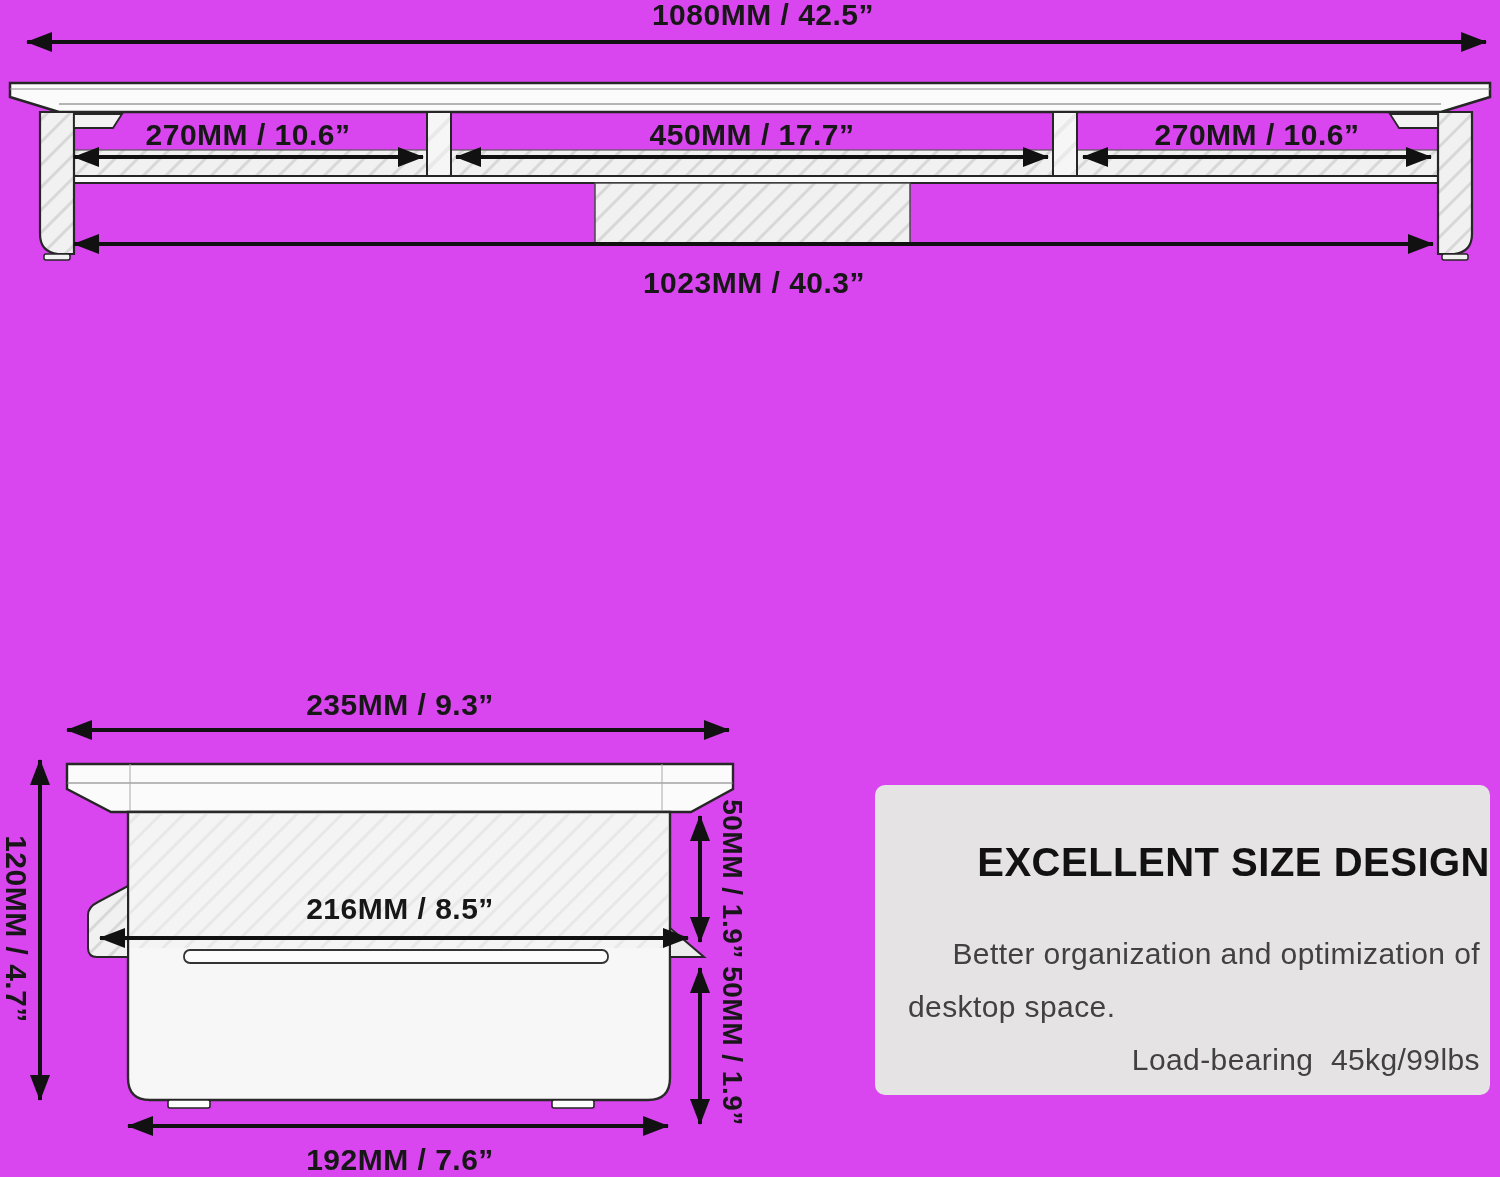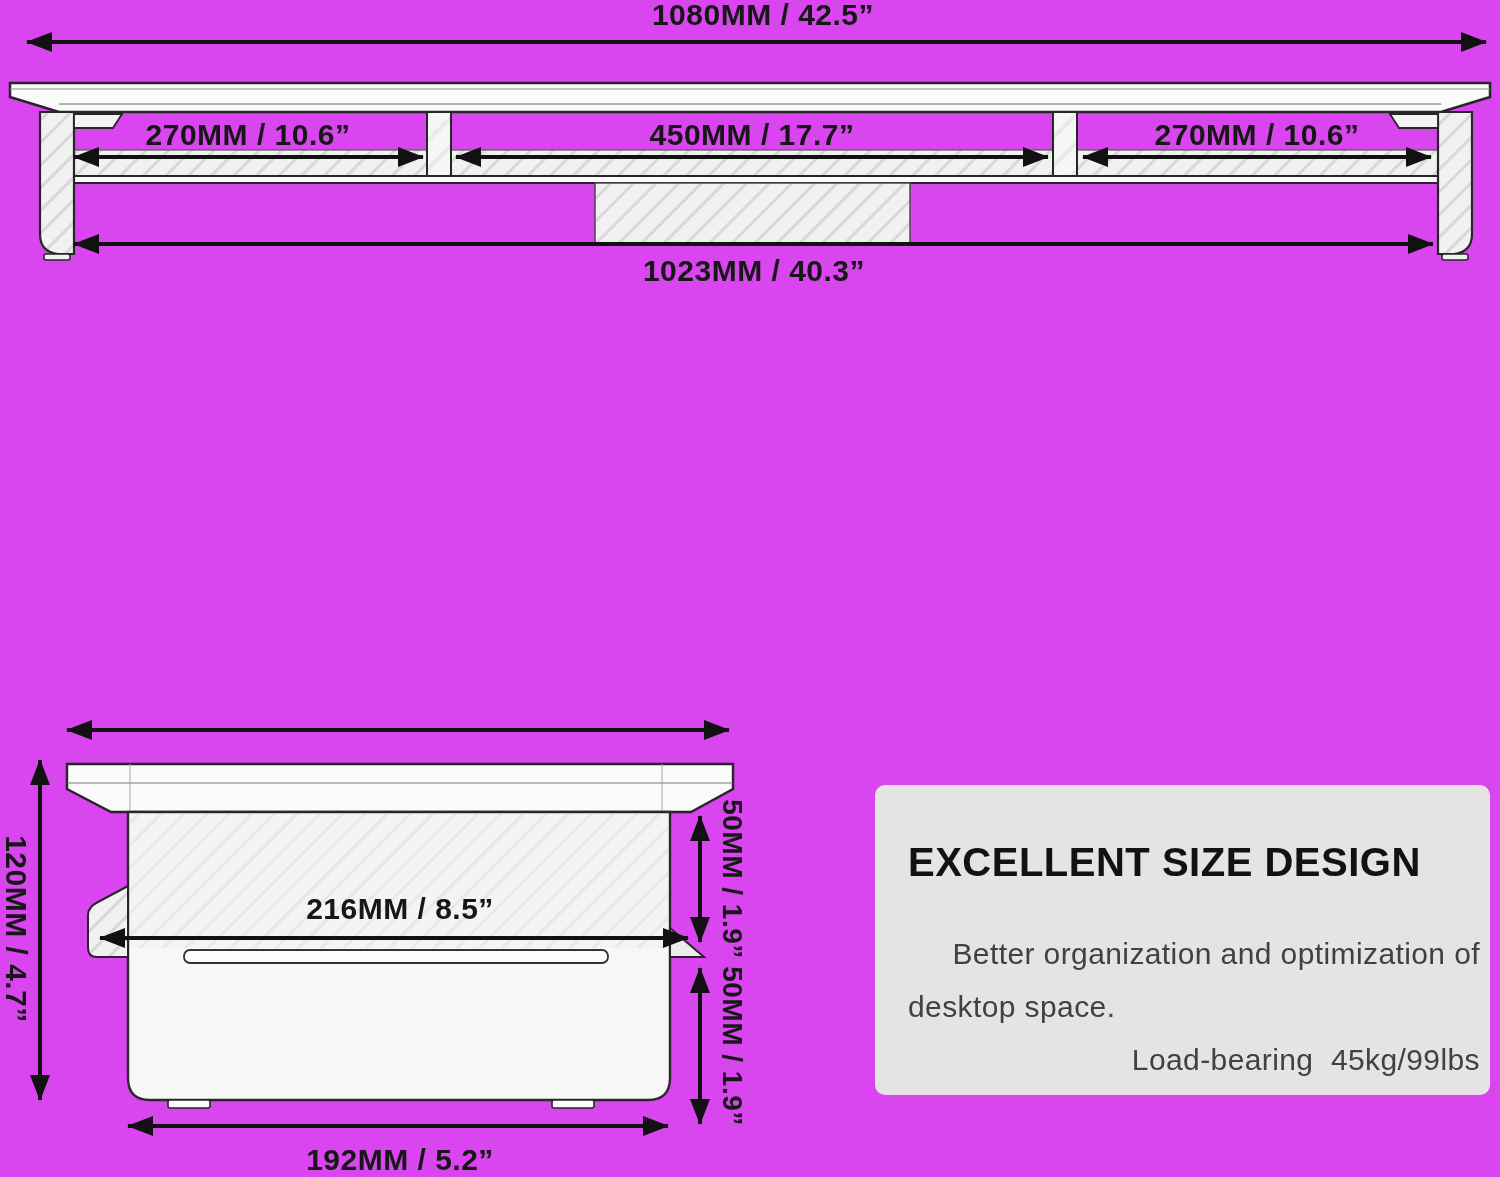--- a/index.html
+++ b/index.html
@@ -6,21 +6,21 @@
   #stage{position:relative;width:1500px;height:1177px;background:#d946ef;overflow:hidden;
          font-family:"Liberation Sans",sans-serif;}
   #art{position:absolute;left:0;top:0;}
   .dim{position:absolute;font-family:"Liberation Sans",sans-serif;font-weight:700;
        color:#171717;font-size:30px;text-align:center;white-space:nowrap;letter-spacing:.5px;}
   .dim.small{font-size:28px;}
   .rot{transform:rotate(90deg);}
   .info-box{position:absolute;left:875px;top:785px;width:615px;height:310px;
             background:#e5e3e4;border-radius:10px;}
   .info-title{margin:55px 0 0 33px;font-size:40px;font-weight:700;letter-spacing:.5px;
-              color:#121212;white-space:nowrap;}
+              color:#121212;white-space:nowrap;text-align:right;}
   .info-line{margin:0 10px 0 33px;font-size:30px;color:#414141;line-height:53px;
              letter-spacing:.4px;white-space:nowrap;}
   .info-line.first{margin-top:42px;text-align:right;}
   .info-line.pre{white-space:pre;text-align:right;}
 </style>
 </head>
 <body>
 
 <div id="stage">
 
@@ -93,27 +93,28 @@
       <line x1="700" y1="816" x2="700" y2="942" stroke="#111111" stroke-width="4" marker-start="url(#ah)" marker-end="url(#ah)"></line>
       <line x1="700" y1="968" x2="700" y2="1124" stroke="#111111" stroke-width="4" marker-start="url(#ah)" marker-end="url(#ah)"></line>
       <line x1="128" y1="1126" x2="668" y2="1126" stroke="#111111" stroke-width="4" marker-start="url(#ah)" marker-end="url(#ah)"></line>
     </g>
   </svg>
 
   <div class="dim" style="left:513px;top:-2px;width:500px;">1080MM / 42.5”</div>
   <div class="dim" style="left:73px;top:118px;width:350px;">270MM / 10.6”</div>
   <div class="dim" style="left:577px;top:118px;width:350px;">450MM / 17.7”</div>
   <div class="dim" style="left:1082px;top:118px;width:350px;">270MM / 10.6”</div>
-  <div class="dim" style="left:504px;top:254px;width:500px;">1023MM / 40.3”</div>
+  <div class="dim" style="left:504px;top:266px;width:500px;">1023MM / 40.3”</div>
 
+  <div class="dim" style="left:200px;top:688px;width:400px;">235MM / 9.3”</div>
   <div class="dim rot" style="left:-154px;top:912px;width:340px;">120MM / 4.7”</div>
   <div class="dim" style="left:200px;top:892px;width:400px;">216MM / 8.5”</div>
   <div class="dim small rot" style="left:618px;top:863px;width:228px;">50MM / 1.9”</div>
   <div class="dim small rot" style="left:618px;top:1030px;width:228px;">50MM / 1.9”</div>
-  <div class="dim" style="left:200px;top:1143px;width:400px;">192MM / 5.2”</div>
+  <div class="dim" style="left:200px;top:1143px;width:400px;">192MM / 7.6”</div>
 
   <div class="info-box">
     <div class="info-title">EXCELLENT SIZE DESIGN</div>
     <div class="info-line first">Better organization and optimization of</div>
     <div class="info-line">desktop space.</div>
     <div class="info-line pre">Load-bearing  45kg/99lbs</div>
   </div>
 
 </div>
 

